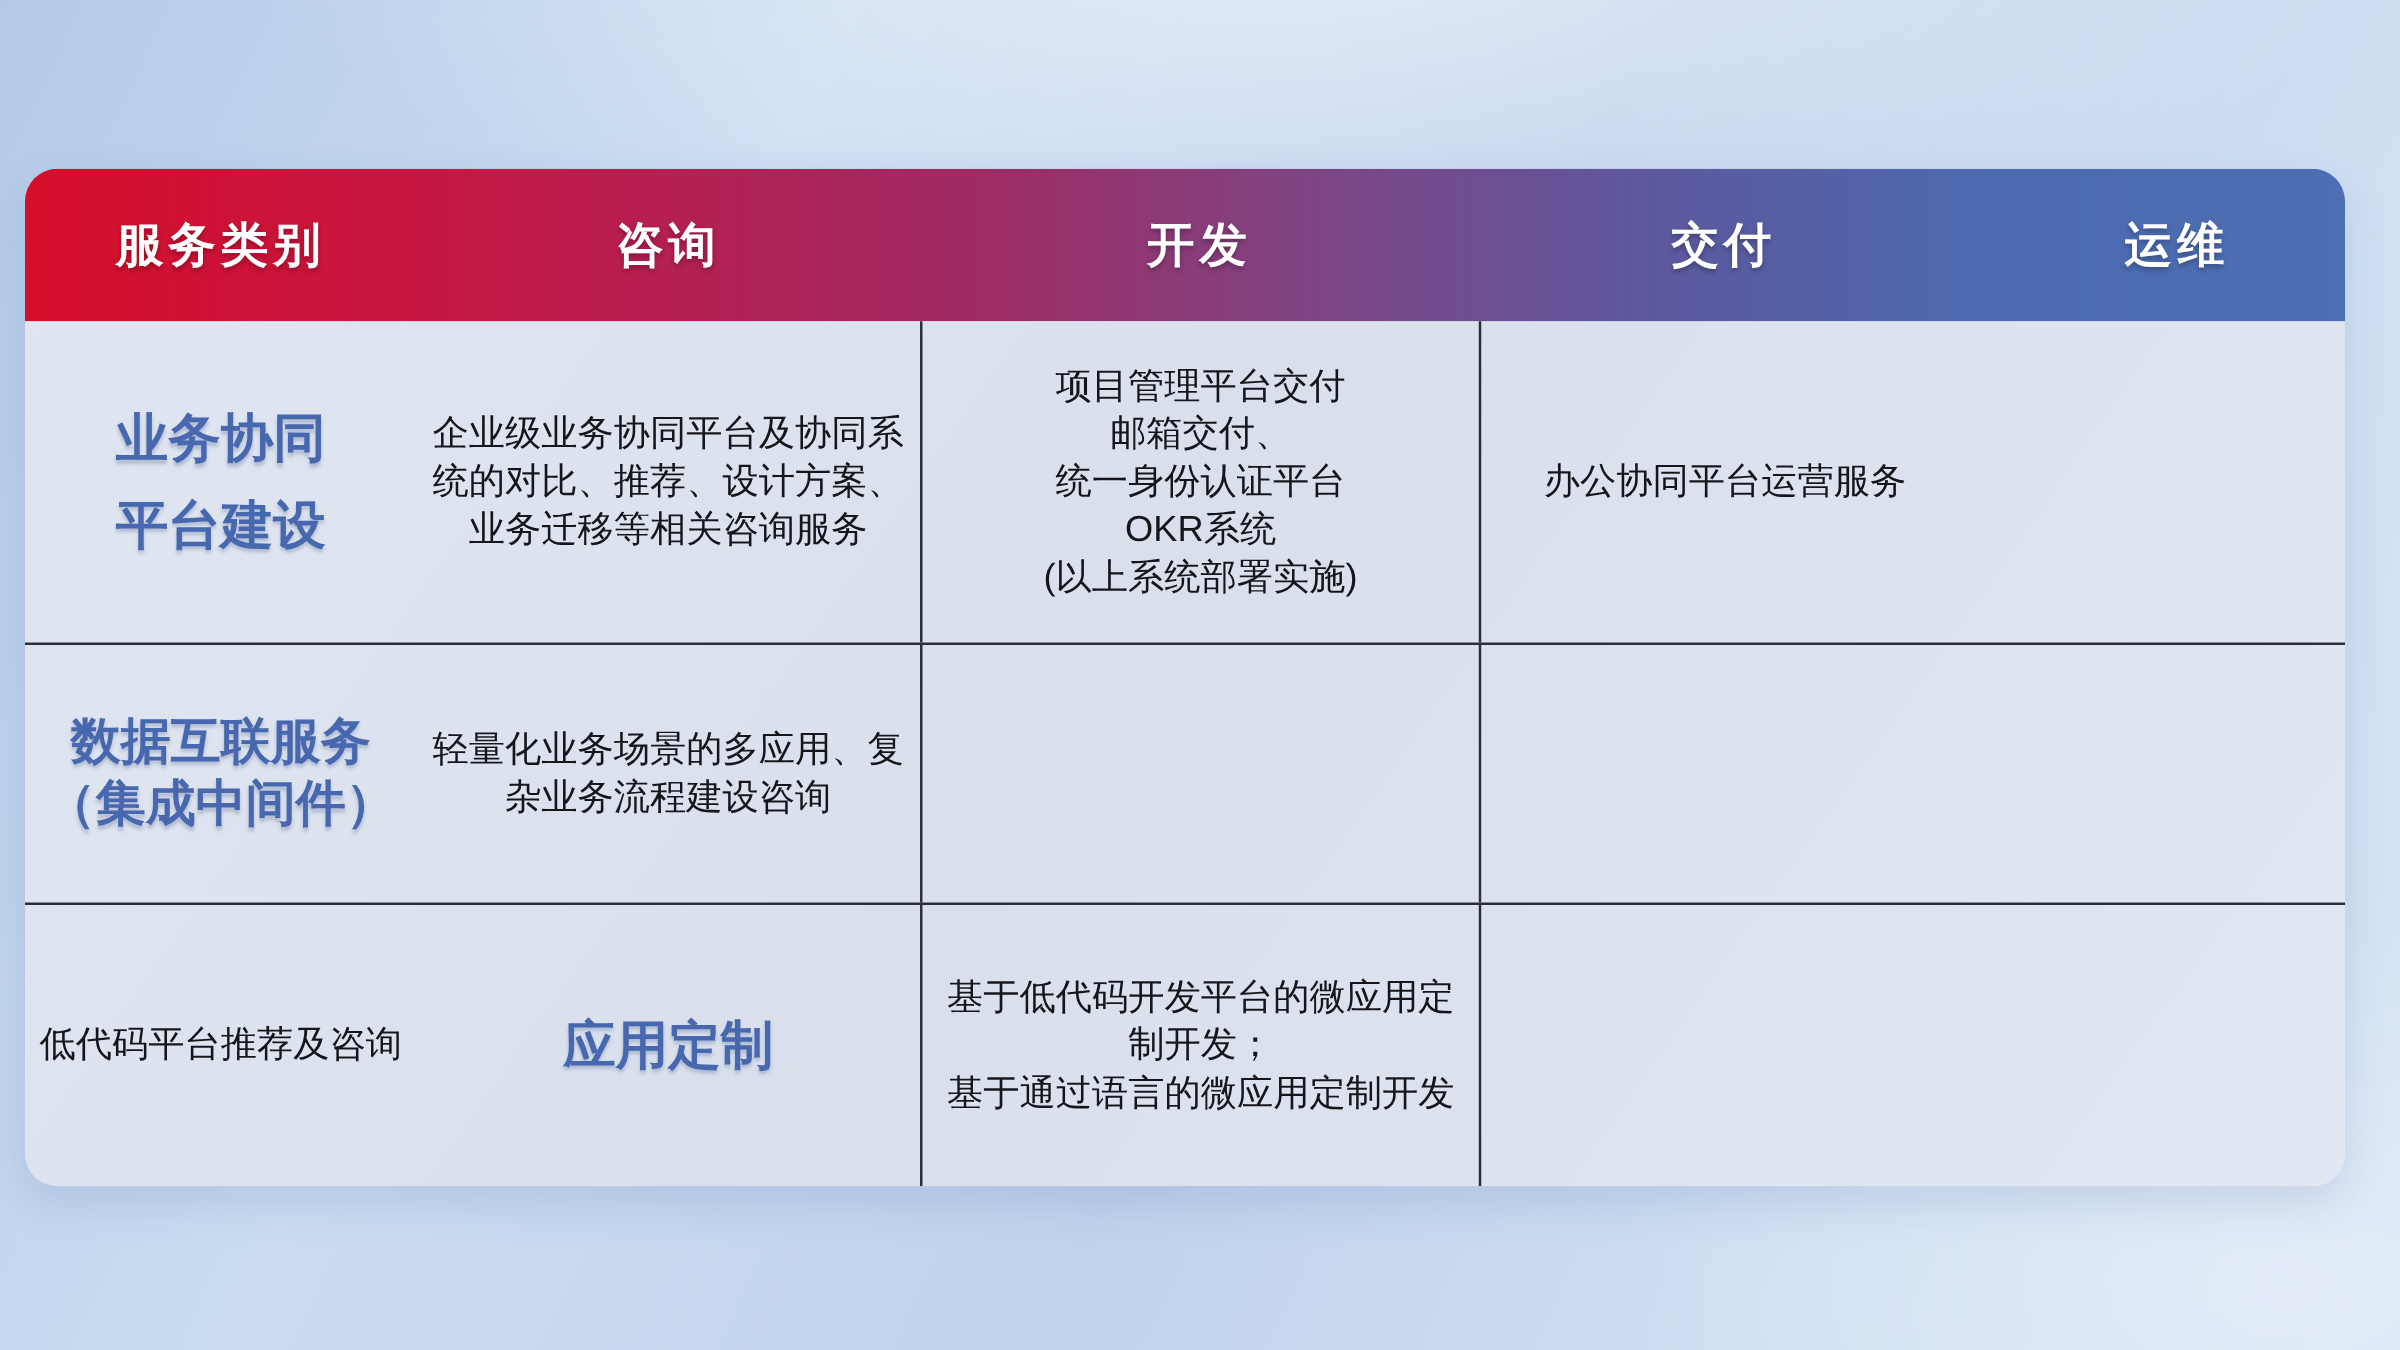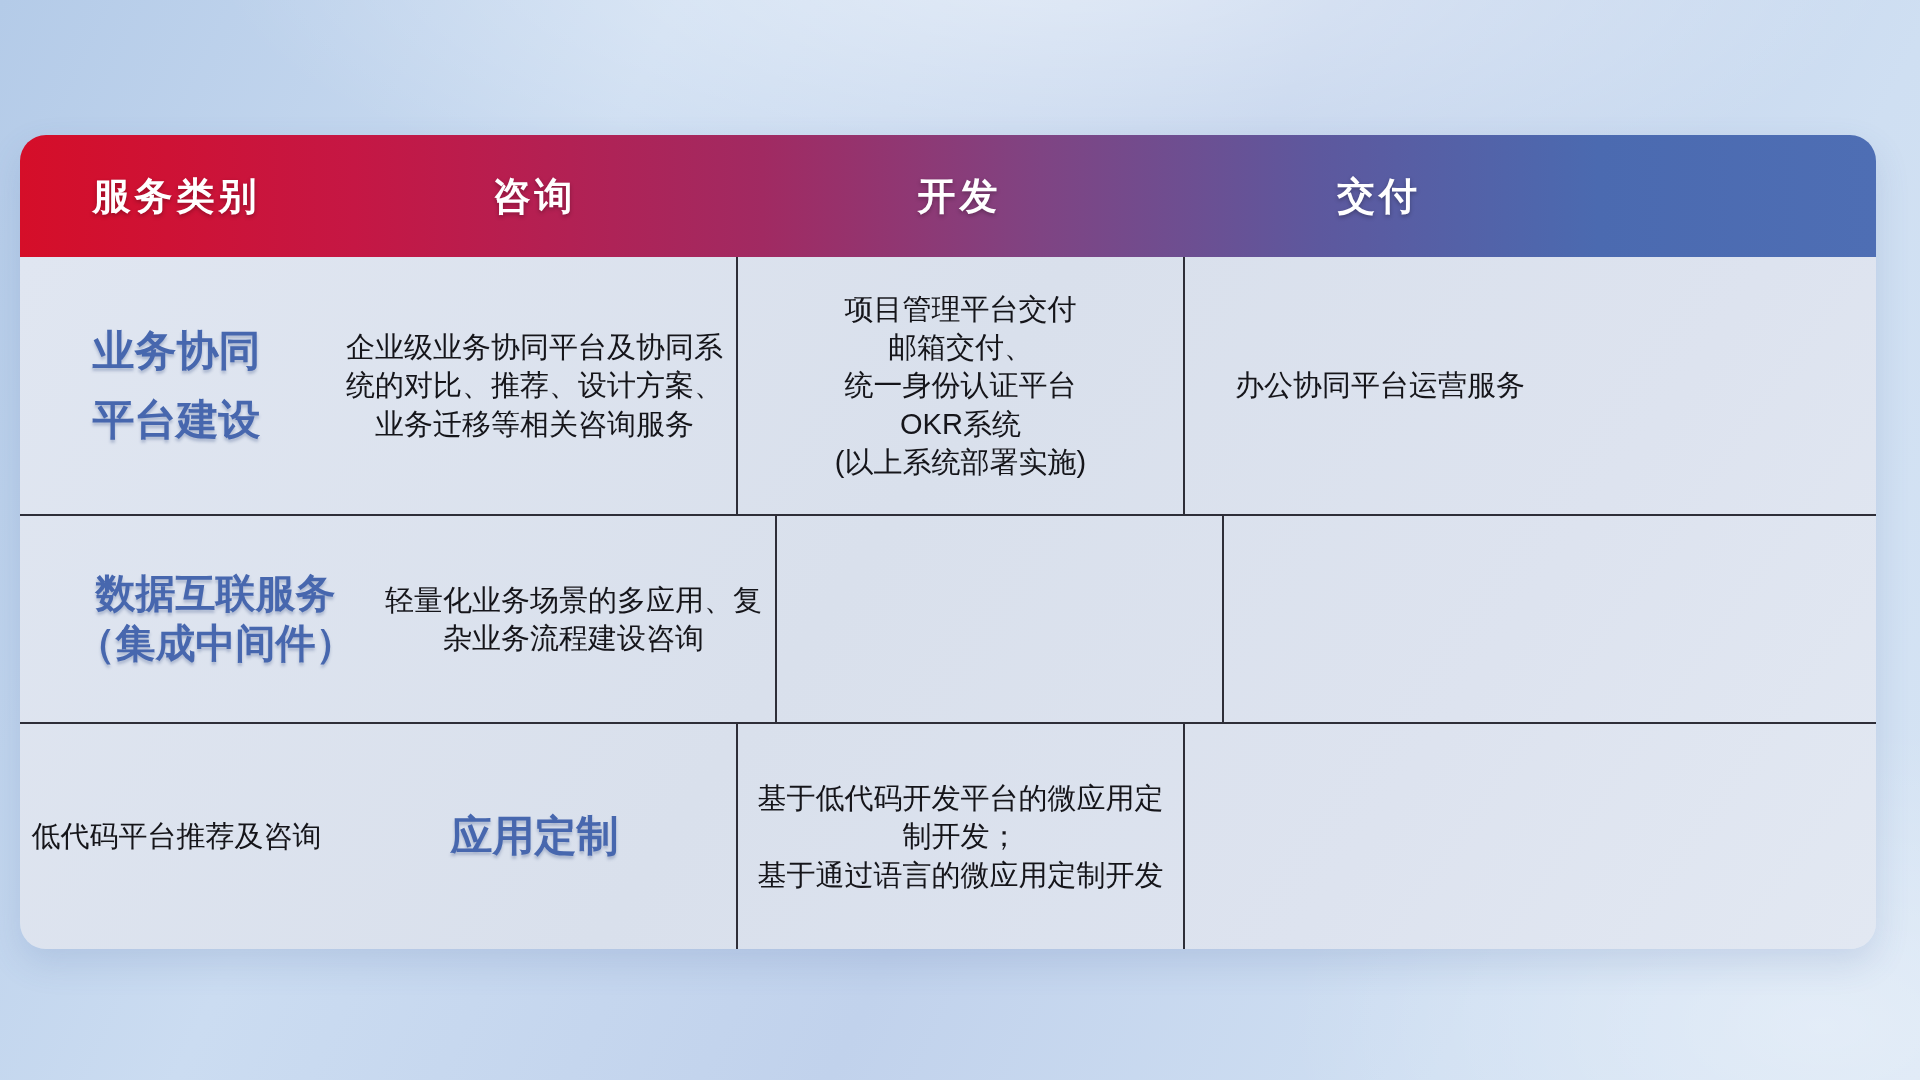--- a/index.html
+++ b/index.html
@@ -44,21 +44,21 @@
   }
   .tbody{
     height:692px;
     background:linear-gradient(125deg, #e0e6f1 0%, #d9e0ec 45%, #dde3ef 75%, #e2e8f2 100%);
   }
   .trow{
     display:grid;
     grid-template-columns:313px 403px 447px 392px 333px;
   }
   .row-1{height:257px;}
-  .row-2{height:208px;border-top:2px solid var(--grid-line);padding-left:39px;}
+  .row-2{height:208px;border-top:2px solid var(--grid-line);}
   .row-3{height:227px;border-top:2px solid var(--grid-line);}
   .cell{
     display:flex;align-items:center;justify-content:center;
     text-align:center;
     white-space:pre-line;
     color:var(--body-text);
     font-size:29px;line-height:1.32;
     padding:8px 10px;
   }
   .vline{border-left:2px solid var(--grid-line);}
@@ -75,20 +75,21 @@
 </head>
 <body>
 
 <div class="table">
 
   <div class="theader">
     <div class="hcell">服务类别</div>
     <div class="hcell">咨询</div>
     <div class="hcell">开发</div>
     <div class="hcell">交付</div>
+    <div class="hcell">运维</div>
   </div>
 
   <div class="tbody">
 
     <div class="trow row-1">
       <div class="cell category">业务协同
 平台建设</div>
       <div class="cell">企业级业务协同平台及协同系统的对比、推荐、设计方案、业务迁移等相关咨询服务</div>
       <div class="cell vline">项目管理平台交付
 邮箱交付、

